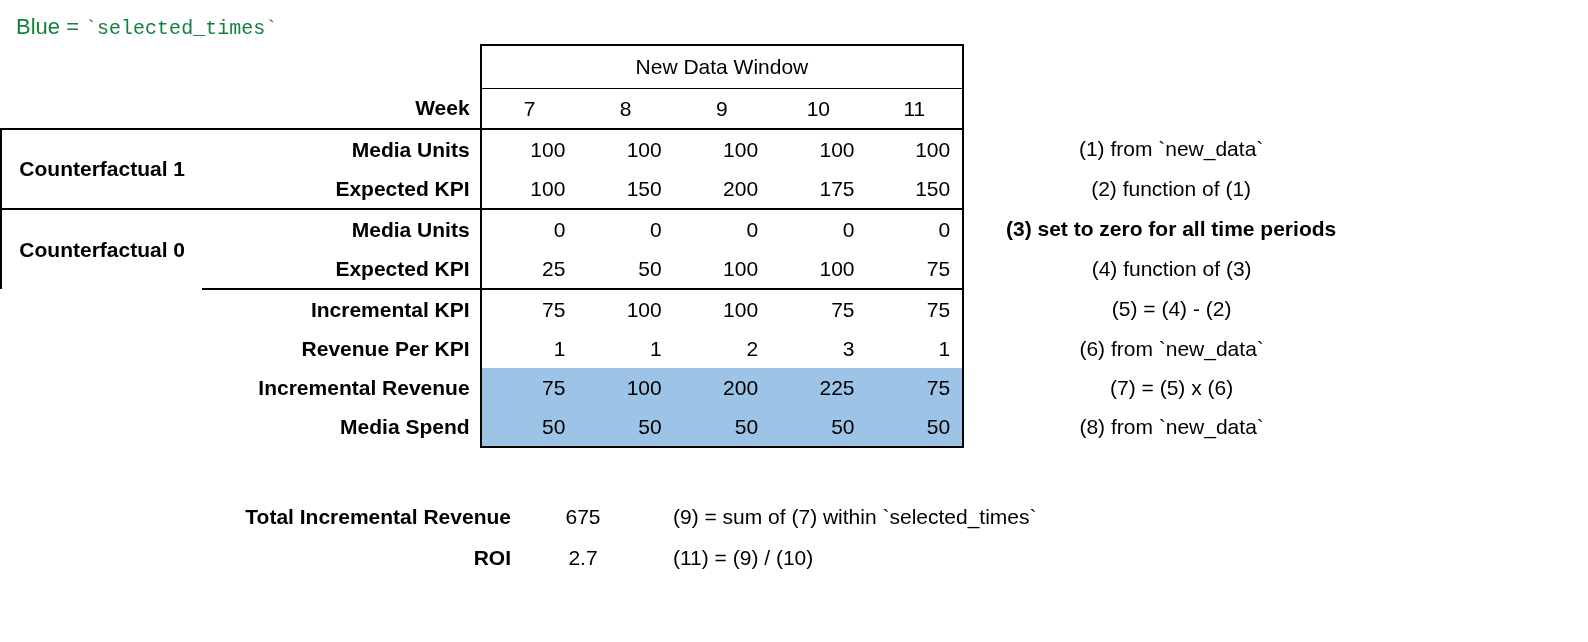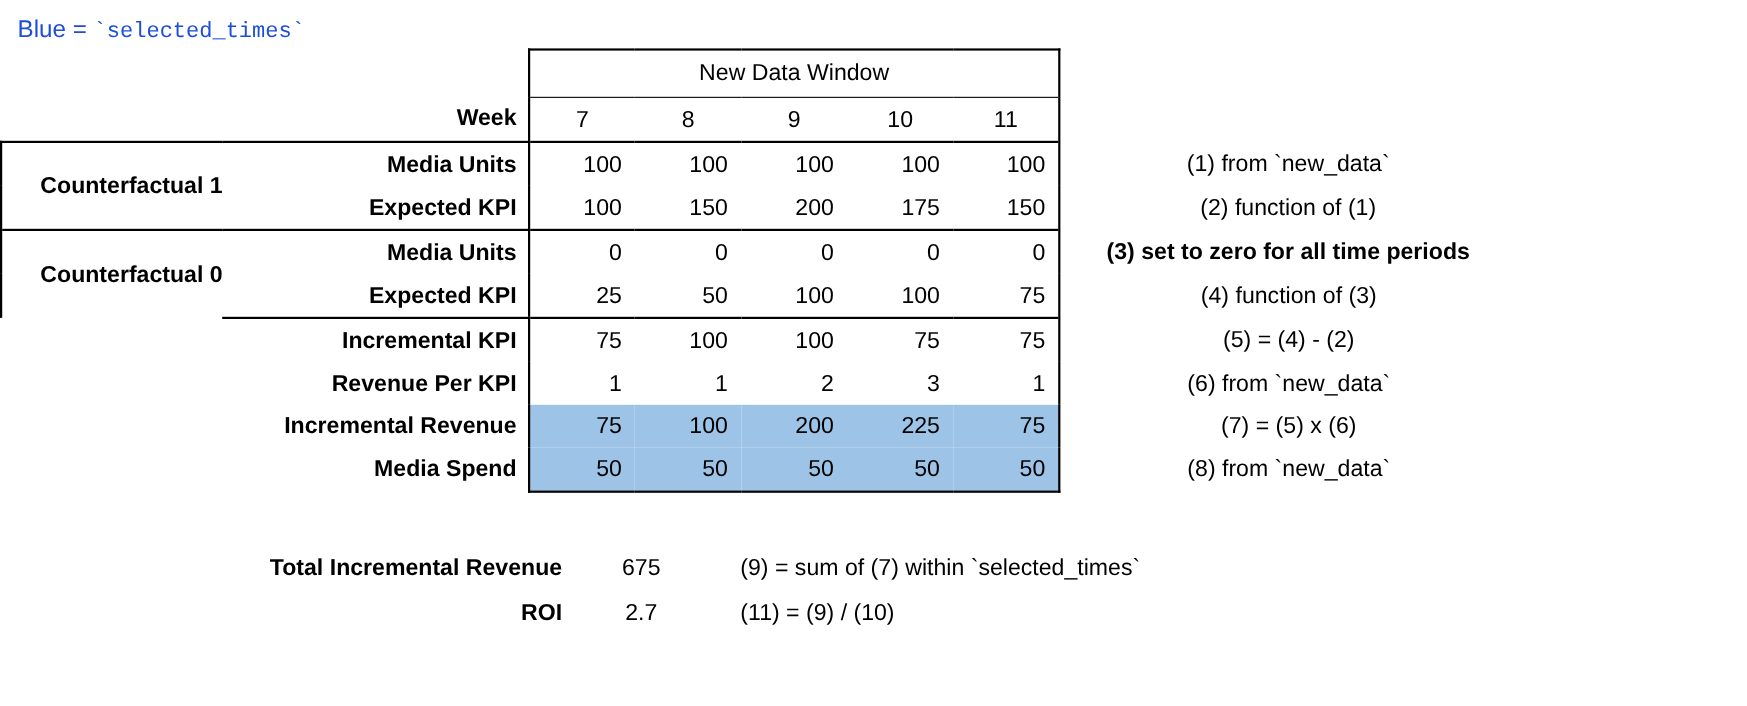--- a/index.html
+++ b/index.html
@@ -14,21 +14,21 @@
     color: #000000;
     position: relative;
     overflow: hidden;
   }
 
   .legend {
     position: absolute;
     left: 16px;
     top: 14px;
     font-size: 22px;
-    color: #1d4ed8;
+    color: #15803d;
     white-space: nowrap;
   }
   .legend .mono {
     font-family: "Liberation Mono", monospace;
     font-size: 20px;
   }
 
   .diagram {
     position: absolute;
     left: 0;
@@ -56,21 +56,21 @@
     vertical-align: middle;
   }
 
   .lbl {
     text-align: right;
     font-weight: bold;
     padding-right: 10px;
     white-space: nowrap;
   }
   .lbl-left {
-    text-align: right;
+    text-align: center;
     font-weight: bold;
     padding-left: 0;
     white-space: nowrap;
   }
   .num {
     text-align: right;
     padding-right: 12px;
   }
   .note {
     text-align: center;

